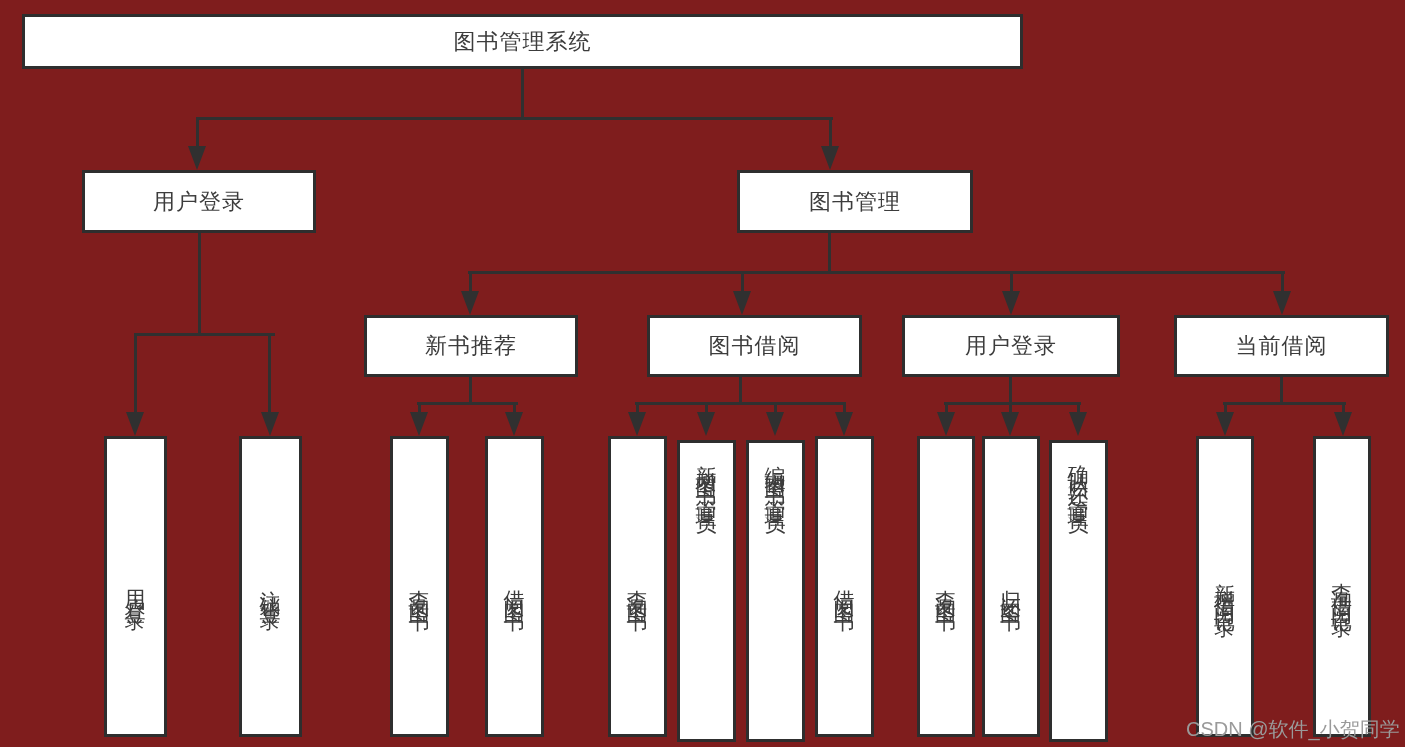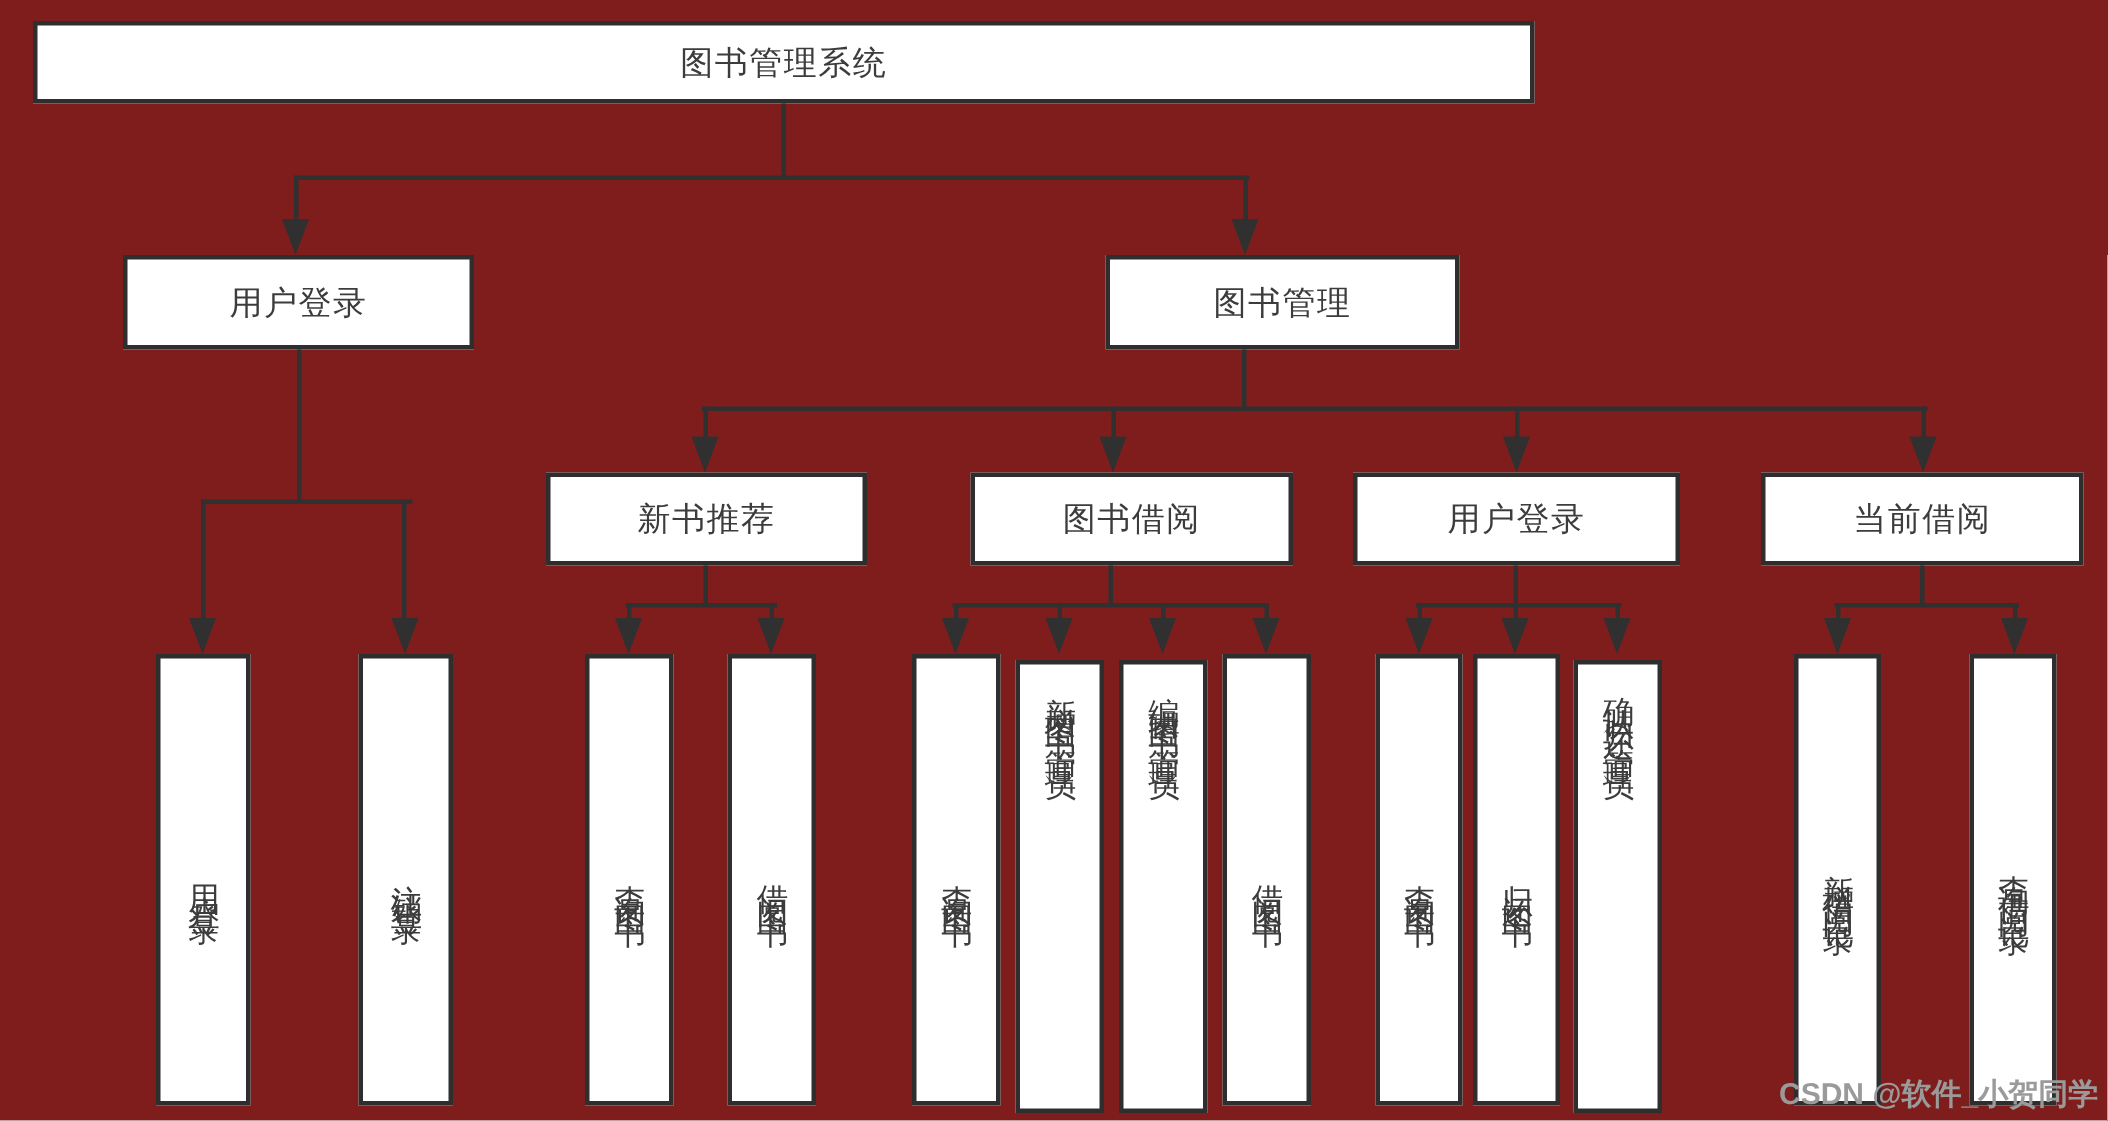--- a/index.html
+++ b/index.html
@@ -29,21 +29,21 @@
   
   .ln { position:absolute; background:#303030; }
   
   .ah {
     position:absolute; width:0; height:0;
     border-left:9px solid transparent; border-right:9px solid transparent;
     border-top:24px solid #303030;
   }
   #watermark {
     position:absolute; left:1186px; top:716px; z-index:10;
-    font-size:20px; color:#9a9a9a; white-space:nowrap;font-weight:bold;
+    font-size:20px; color:#9a9a9a; white-space:nowrap;
   }
 </style>
 </head>
 <body>
 
 <div id="stage">
 
   <div class="hbox" style="left:22px; top:14px; width:1001px; height:55px;">
     <span>图书管理系统</span>
   </div>

